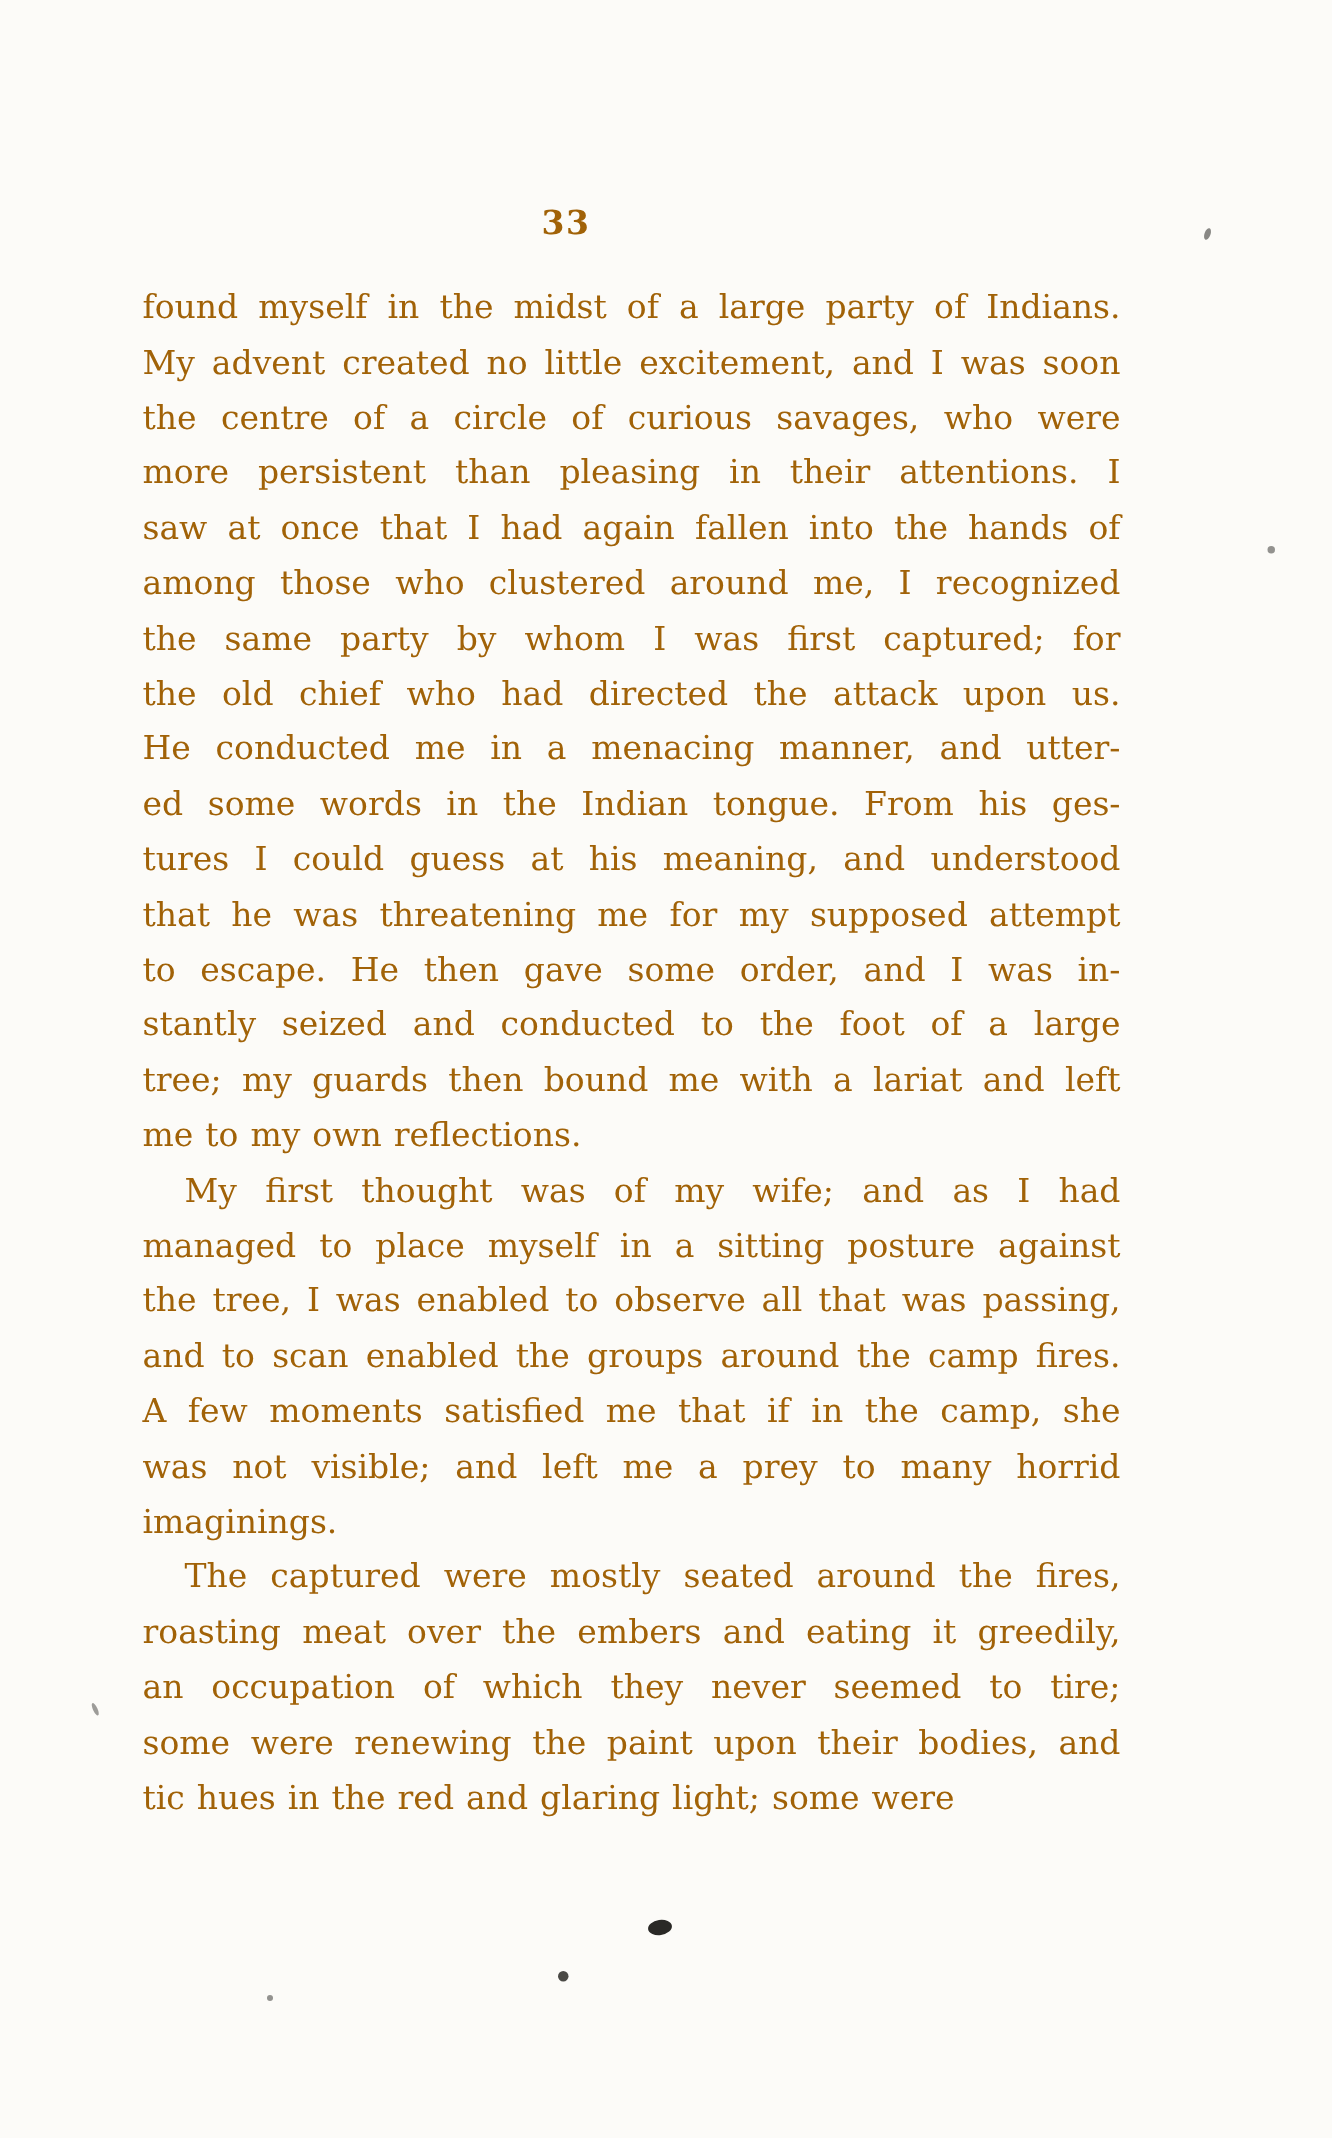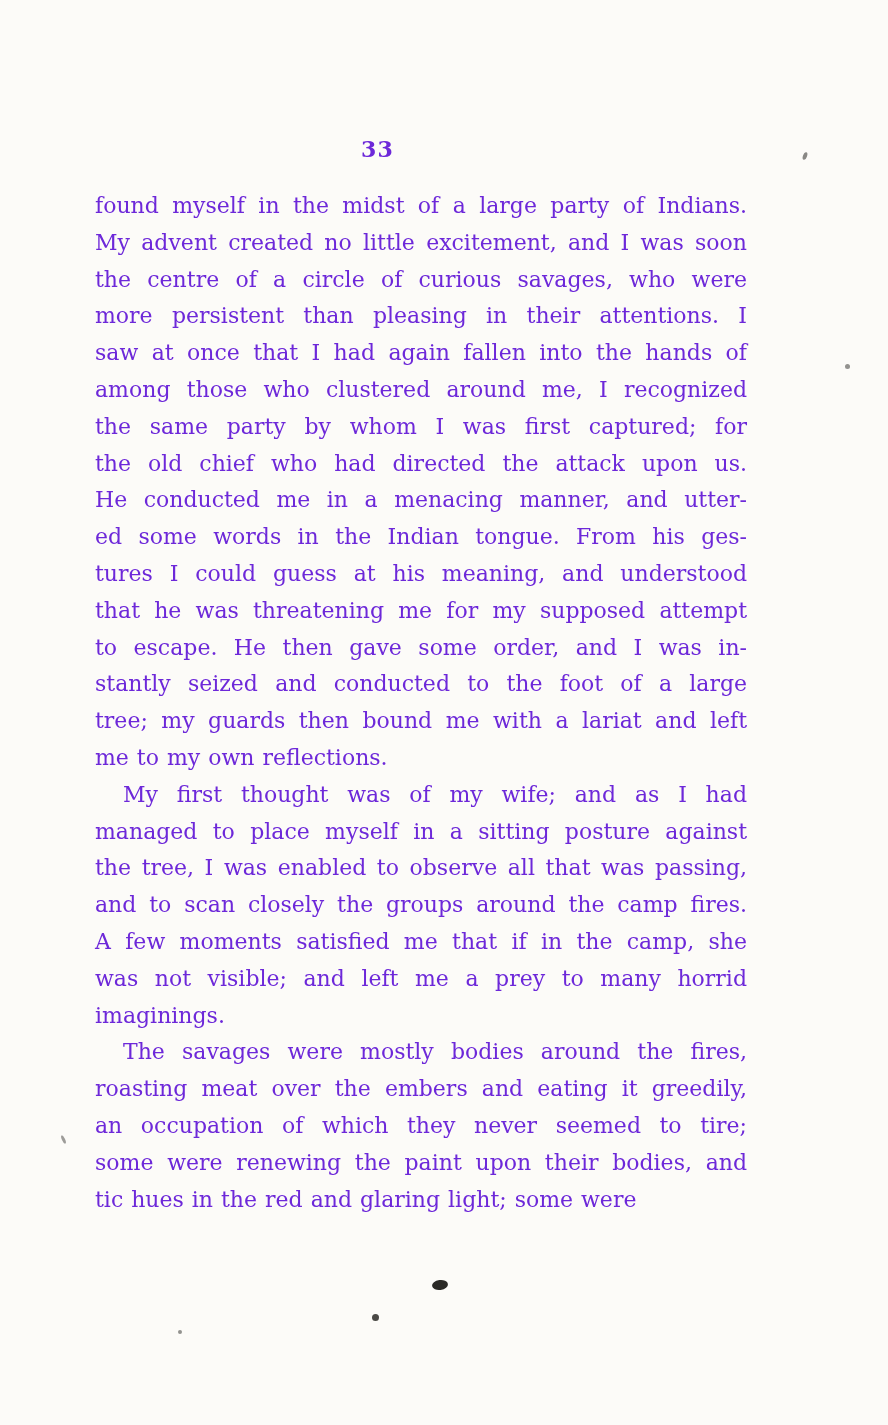--- a/index.html
+++ b/index.html
@@ -7,21 +7,21 @@
     padding: 0;
     background: #f6f5f1;
   }
   .page {
     position: relative;
     width: 888px;
     height: 1425px;
     background: #fcfbf8;
     overflow: hidden;
     font-family: "DejaVu Serif", "Liberation Serif", serif;
-    color: #6d28d9;
+    color: #a16207;
   }
   .page-number {
     position: absolute;
     top: 136px;
     left: 0;
     width: 85%;
     text-align: center;
     font-size: 22px;
     font-weight: bold;
     letter-spacing: 1px;
@@ -108,27 +108,27 @@
         <div class="line">that he was threatening me for my supposed attempt</div>
         <div class="line">to escape.  He then gave some order, and I was in-</div>
         <div class="line">stantly seized and conducted to the foot of a large</div>
         <div class="line">tree; my guards then bound me with a lariat and left</div>
         <div class="line last">me to my own reflections.</div>
       </div>
       <div class="paragraph">
         <div class="line indent">My first thought was of my wife; and as I had</div>
         <div class="line">managed to place myself in a sitting posture against</div>
         <div class="line">the tree, I was enabled to observe all that was passing,</div>
-        <div class="line">and to scan closely the groups around the camp fires.</div>
+        <div class="line">and to scan enabled the groups around the camp fires.</div>
         <div class="line">A few moments satisfied me that if in the camp, she</div>
         <div class="line">was not visible; and left me a prey to many horrid</div>
         <div class="line last">imaginings.</div>
       </div>
       <div class="paragraph">
-        <div class="line indent">The savages were mostly bodies around the fires,</div>
+        <div class="line indent">The captured were mostly seated around the fires,</div>
         <div class="line">roasting meat over the embers and eating it greedily,</div>
         <div class="line">an occupation of which they never seemed to tire;</div>
         <div class="line">some were renewing the paint upon their bodies, and</div>
         <div class="line last">tic hues in the red and glaring light; some were</div>
       </div>
     </div>
 
   <div class="artifact speck-big"></div>
   <div class="artifact speck-small"></div>
   <div class="artifact speck-faint-1"></div>

